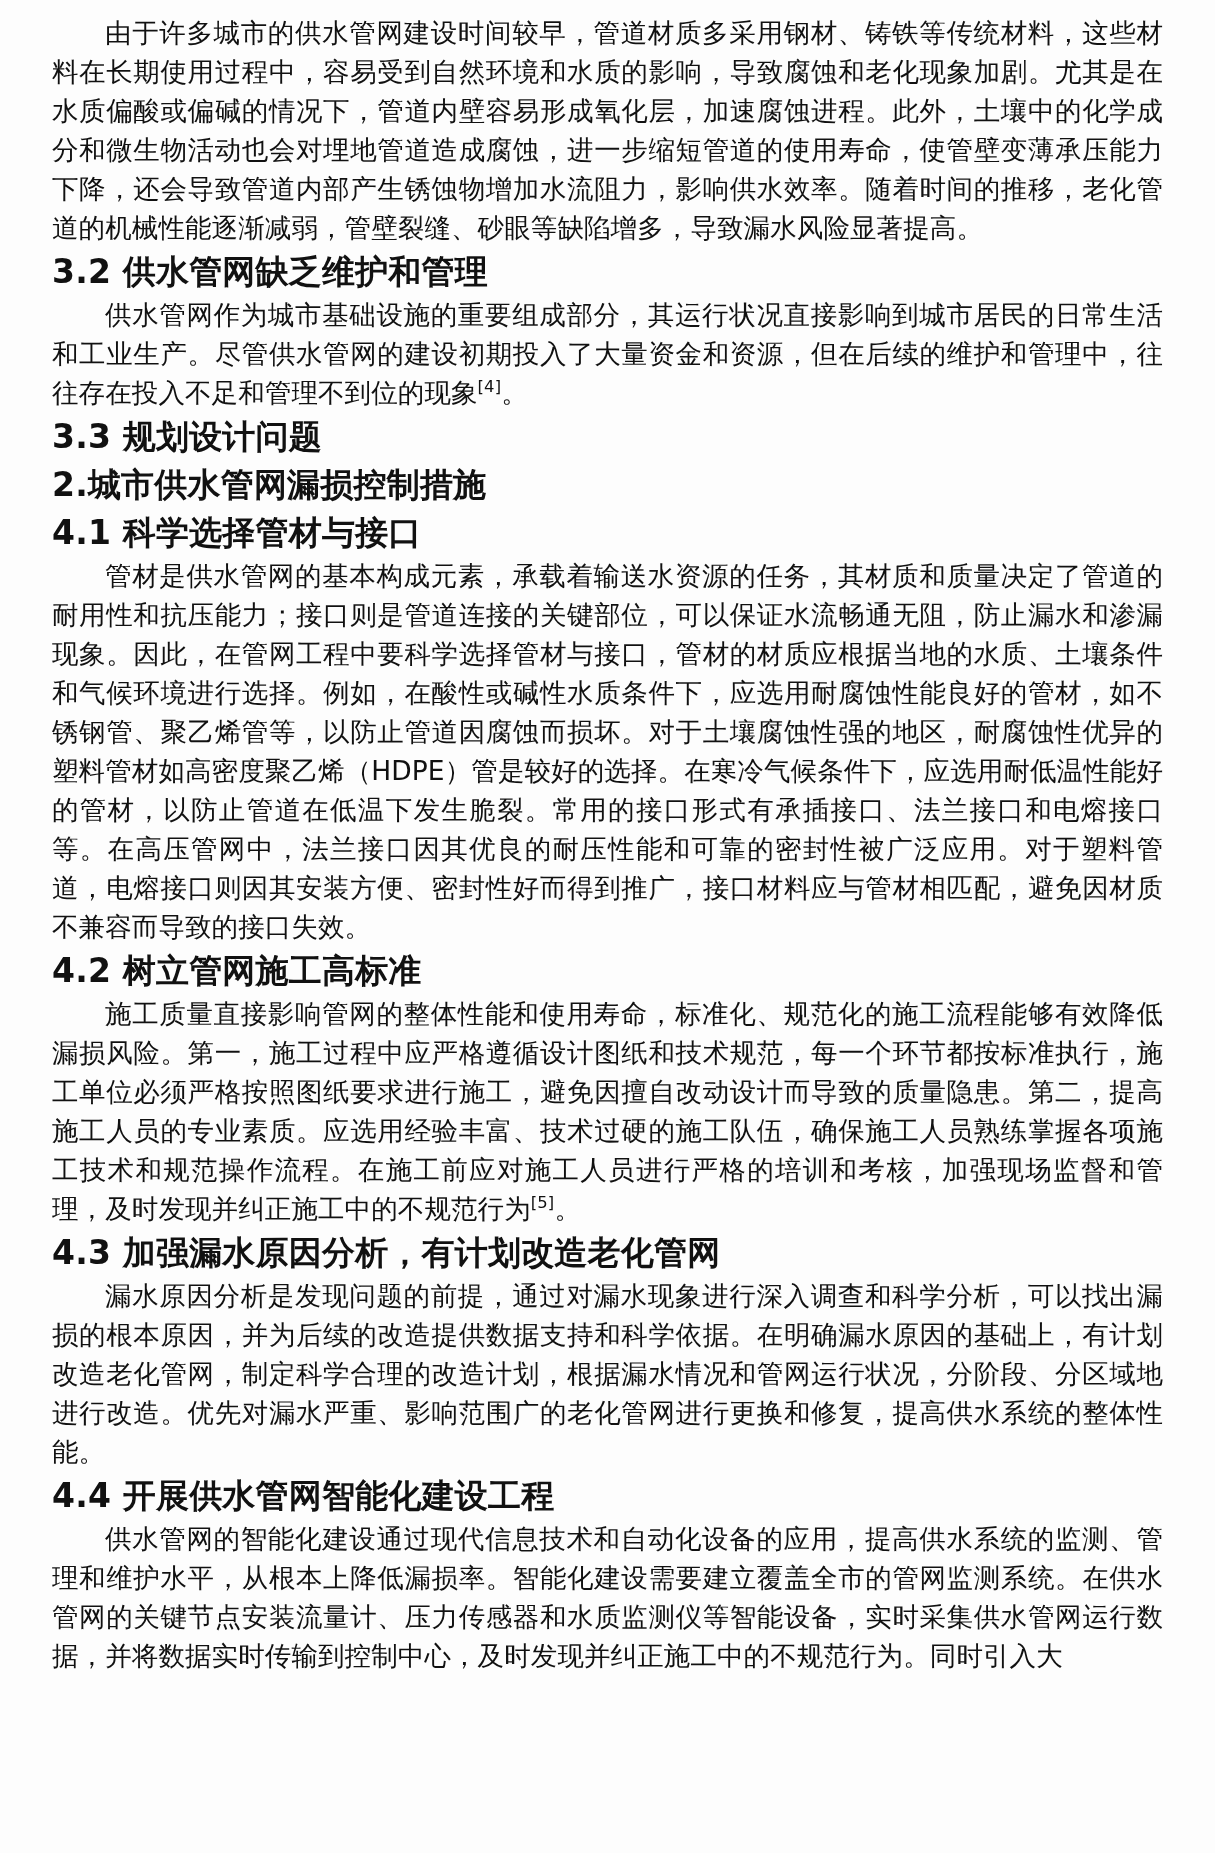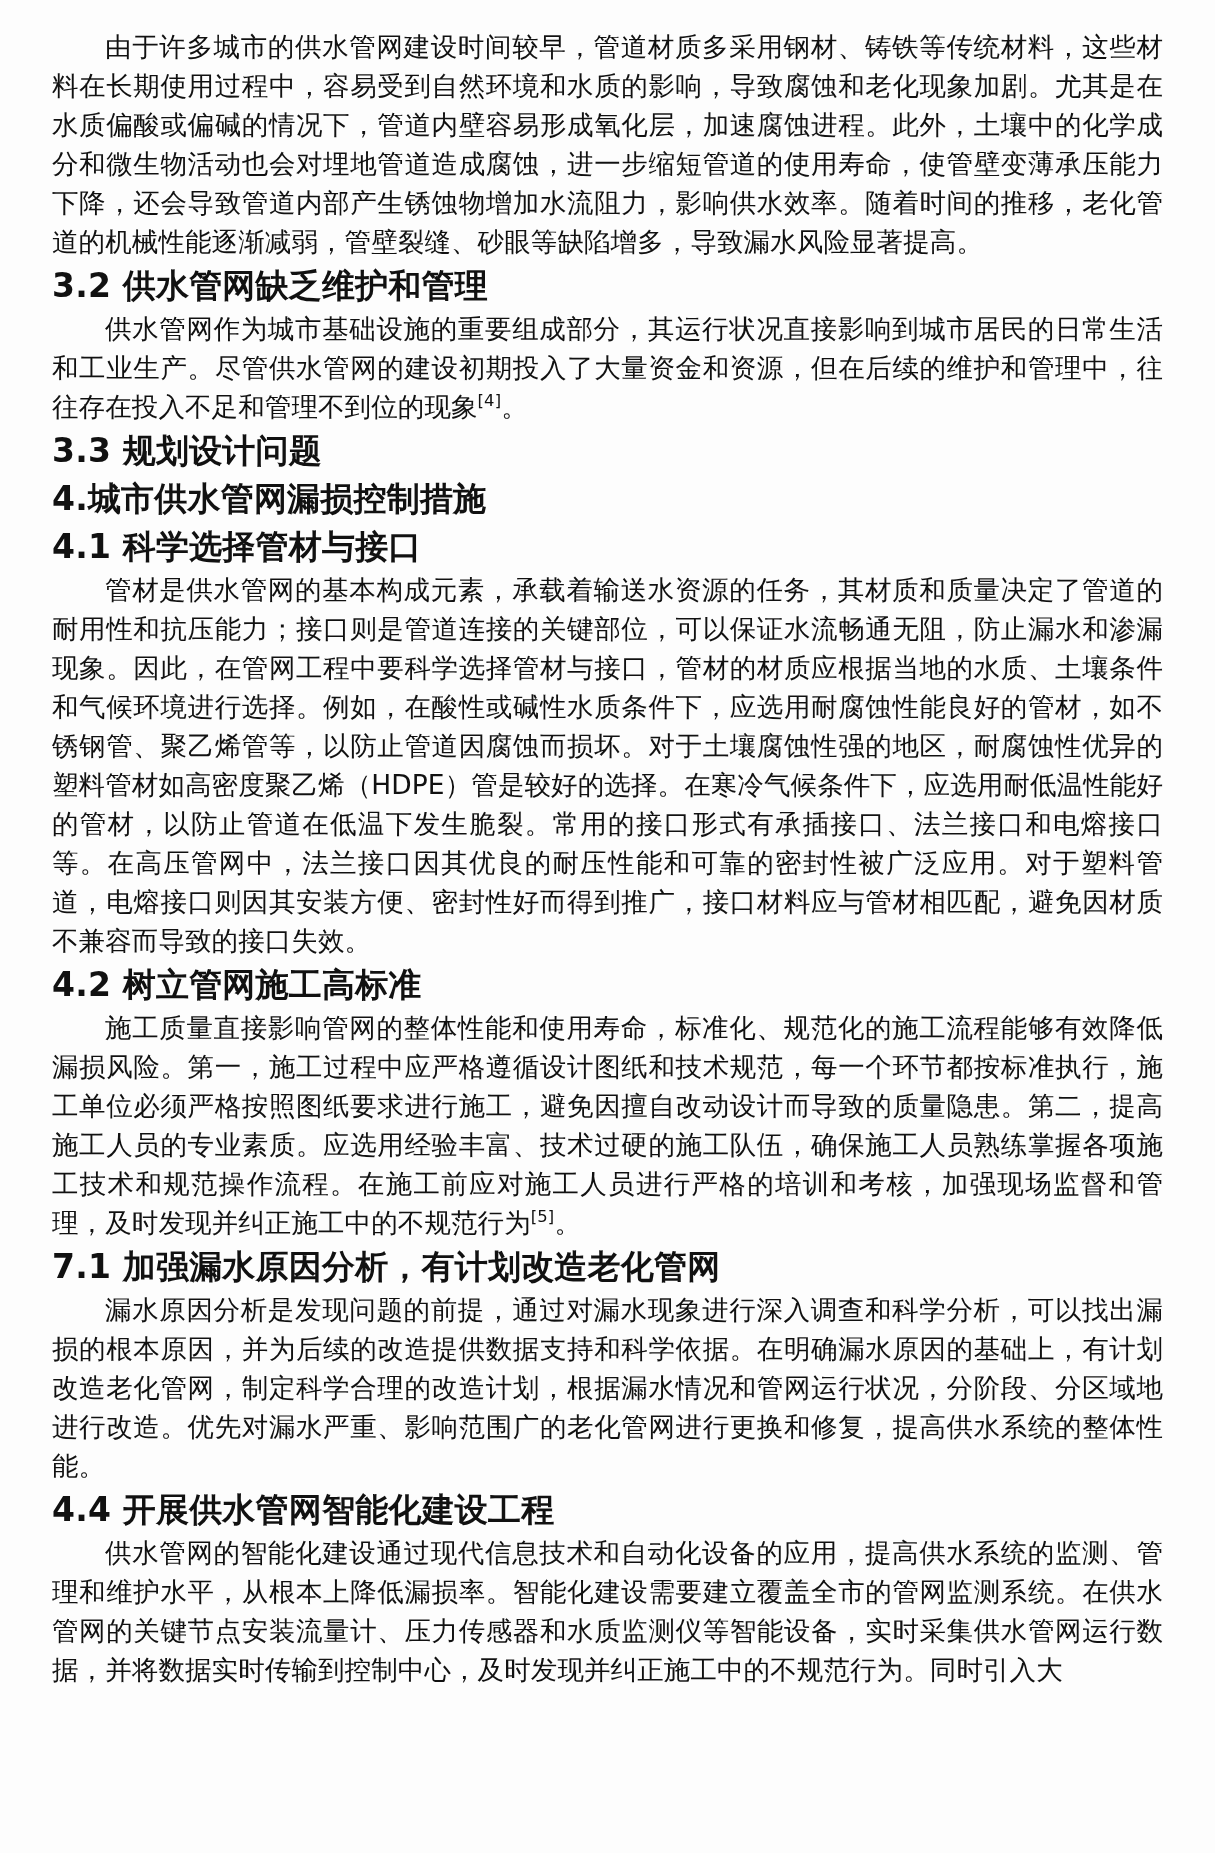--- a/index.html
+++ b/index.html
@@ -8,21 +8,21 @@
     background: #ffffff;
   }
   body {
     font-family: "DejaVu Sans", "Liberation Sans", sans-serif;
   }
   .page {
     width: 1215px;
     min-height: 1853px;
     background: #fdfdfd;
     box-sizing: border-box;
-    padding: 28px 52px 10px 52px;
+    padding: 14px 52px 10px 52px;
     position: relative;
   }
   .doc {
     font-size: 26.5px;
     line-height: 1.47;
     color: #111111;
     text-align: justify;
     text-justify: inter-ideograph;
   }
   p.body {
@@ -46,23 +46,23 @@
 </style>
 </head>
 <body>
 
 <div class="page">
   <div class="doc" id="doc-root">
       <p class="body blk">由于许多城市的供水管网建设时间较早，管道材质多采用钢材、铸铁等传统材料，这些材料在长期使用过程中，容易受到自然环境和水质的影响，导致腐蚀和老化现象加剧。尤其是在水质偏酸或偏碱的情况下，管道内壁容易形成氧化层，加速腐蚀进程。此外，土壤中的化学成分和微生物活动也会对埋地管道造成腐蚀，进一步缩短管道的使用寿命，使管壁变薄承压能力下降，还会导致管道内部产生锈蚀物增加水流阻力，影响供水效率。随着时间的推移，老化管道的机械性能逐渐减弱，管壁裂缝、砂眼等缺陷增多，导致漏水风险显著提高。</p>
       <h2 class="heading blk">3.2 供水管网缺乏维护和管理</h2>
       <p class="body blk"><span>供水管网作为城市基础设施的重要组成部分，其运行状况直接影响到城市居民的日常生活和工业生产。尽管供水管网的建设初期投入了大量资金和资源，但在后续的维护和管理中，往往存在投入不足和管理不到位的现象</span><sup class="ref">[4]</sup><span>。</span></p>
       <h2 class="heading blk">3.3 规划设计问题</h2>
-      <h2 class="heading blk">4.城市供水管网漏损控制措施</h2>
+      <h2 class="heading blk">2.城市供水管网漏损控制措施</h2>
       <h2 class="heading blk">4.1 科学选择管材与接口</h2>
       <p class="body blk">管材是供水管网的基本构成元素，承载着输送水资源的任务，其材质和质量决定了管道的耐用性和抗压能力；接口则是管道连接的关键部位，可以保证水流畅通无阻，防止漏水和渗漏现象。因此，在管网工程中要科学选择管材与接口，管材的材质应根据当地的水质、土壤条件和气候环境进行选择。例如，在酸性或碱性水质条件下，应选用耐腐蚀性能良好的管材，如不锈钢管、聚乙烯管等，以防止管道因腐蚀而损坏。对于土壤腐蚀性强的地区，耐腐蚀性优异的塑料管材如高密度聚乙烯（HDPE）管是较好的选择。在寒冷气候条件下，应选用耐低温性能好的管材，以防止管道在低温下发生脆裂。常用的接口形式有承插接口、法兰接口和电熔接口等。在高压管网中，法兰接口因其优良的耐压性能和可靠的密封性被广泛应用。对于塑料管道，电熔接口则因其安装方便、密封性好而得到推广，接口材料应与管材相匹配，避免因材质不兼容而导致的接口失效。</p>
       <h2 class="heading blk">4.2 树立管网施工高标准</h2>
       <p class="body blk"><span>施工质量直接影响管网的整体性能和使用寿命，标准化、规范化的施工流程能够有效降低漏损风险。第一，施工过程中应严格遵循设计图纸和技术规范，每一个环节都按标准执行，施工单位必须严格按照图纸要求进行施工，避免因擅自改动设计而导致的质量隐患。第二，提高施工人员的专业素质。应选用经验丰富、技术过硬的施工队伍，确保施工人员熟练掌握各项施工技术和规范操作流程。在施工前应对施工人员进行严格的培训和考核，加强现场监督和管理，及时发现并纠正施工中的不规范行为</span><sup class="ref">[5]</sup><span>。</span></p>
-      <h2 class="heading blk">7.1 加强漏水原因分析，有计划改造老化管网</h2>
+      <h2 class="heading blk">4.3 加强漏水原因分析，有计划改造老化管网</h2>
       <p class="body blk">漏水原因分析是发现问题的前提，通过对漏水现象进行深入调查和科学分析，可以找出漏损的根本原因，并为后续的改造提供数据支持和科学依据。在明确漏水原因的基础上，有计划改造老化管网，制定科学合理的改造计划，根据漏水情况和管网运行状况，分阶段、分区域地进行改造。优先对漏水严重、影响范围广的老化管网进行更换和修复，提高供水系统的整体性能。</p>
       <h2 class="heading blk">4.4 开展供水管网智能化建设工程</h2>
       <p class="body blk">供水管网的智能化建设通过现代信息技术和自动化设备的应用，提高供水系统的监测、管理和维护水平，从根本上降低漏损率。智能化建设需要建立覆盖全市的管网监测系统。在供水管网的关键节点安装流量计、压力传感器和水质监测仪等智能设备，实时采集供水管网运行数据，并将数据实时传输到控制中心，及时发现并纠正施工中的不规范行为。同时引入大</p>
     </div>
 </div>
 
 </body></html>

